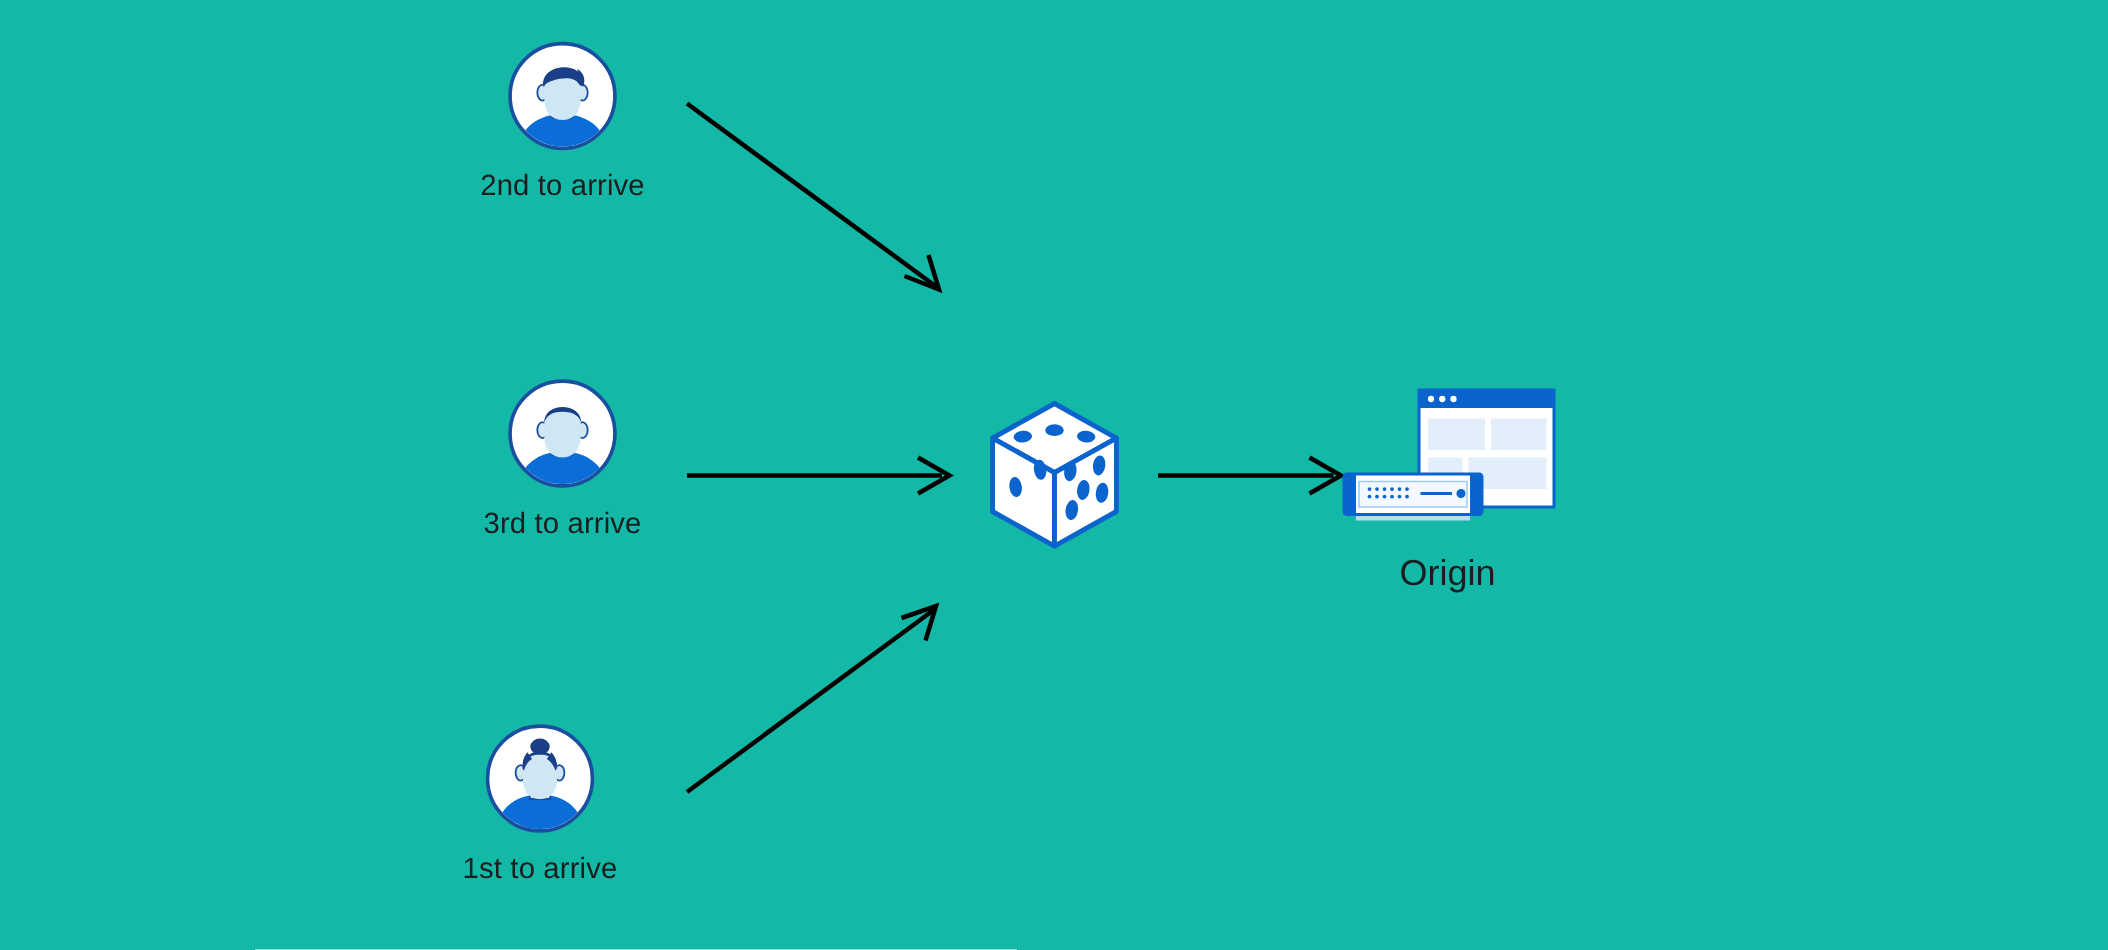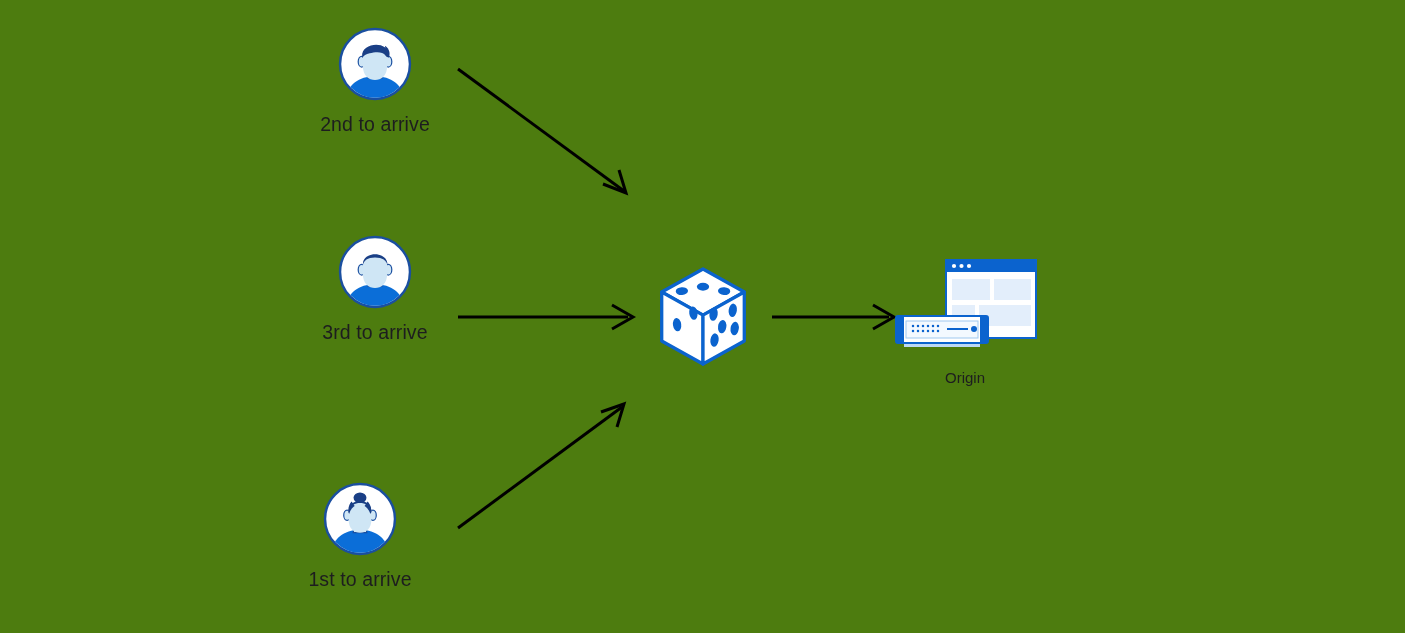--- a/index.html
+++ b/index.html
@@ -7,21 +7,21 @@
     padding: 0;
     background: #ffffff;
   }
   body {
     font-family: "Liberation Sans", sans-serif;
   }
   #canvas {
     position: relative;
     width: 1405px;
     height: 633px;
-    background: #4d7c0f;
+    background: #14b8a6;
     overflow: hidden;
   }
   .node {
     position: absolute;
   }
   .avatar-node {
     width: 160px;
     text-align: center;
   }
   .avatar {
@@ -43,21 +43,21 @@
     text-align: center;
   }
   .origin-art {
     width: 150px;
     height: 105px;
     margin: 0 auto;
     display: block;
   }
   .origin-label {
     margin-top: 8px;
-    font-size: 15px;
+    font-size: 24px;
     color: #1d1d1f;
     white-space: nowrap;
   }
   .dice {
     width: 96px;
     height: 104px;
     display: block;
   }
   #arrow-layer {
     position: absolute;
@@ -111,21 +111,21 @@
         <ellipse cx="32.5" cy="47" rx="4.6" ry="7" fill="#cfe6f5" stroke="#1a4fa0" stroke-width="1.6"></ellipse>
         <ellipse cx="67.5" cy="47" rx="4.6" ry="7" fill="#cfe6f5" stroke="#1a4fa0" stroke-width="1.6"></ellipse>
         <path d="M34 40 C34 23 66 23 66 40 L66 52 C66 66 58 71 50 71 C42 71 34 66 34 52 Z" fill="#cfe6f5"></path>
         <path d="M33 40 C32 21 68 19 68 38 C68 41 66 42 64 39 C60 33 50 34 43 36 C38 37.5 35 39 33.5 42 Z" fill="#1a3f86"></path>
         <path d="M63 26 C70 30 70 38 68 42 L65 36 Z" fill="#1a3f86"></path>
       </g>
     </svg>
     <div class="node-label">2nd to arrive</div>
   </div>
 
-  <div class="node avatar-node" style="left:295px; top:234px;">
+  <div class="node avatar-node" style="left:295px; top:251px;">
     <svg class="avatar" viewBox="0 0 100 100">
       <circle cx="50" cy="50" r="46" fill="#ffffff" stroke="#1a4fa0" stroke-width="3.2"></circle>
       <clipPath id="clipB">
           <circle cx="50" cy="50" r="44.4"></circle>
         </clipPath>
       <g clip-path="url(#clipB)">
         <path d="M50 66 C26 66 12 80 10 100 L90 100 C88 80 74 66 50 66 Z" fill="#0b6ed8"></path>
         <path d="M41 56 h18 v13 h-18 z" fill="#cfe6f5"></path>
         <path d="M50 63 c-6 0 -9 3 -9 6 l18 0 c0 -3 -3 -6 -9 -6 z" fill="#cfe6f5" stroke="#1a4fa0" stroke-width="1.6"></path>
         <ellipse cx="32.5" cy="47" rx="4.6" ry="7" fill="#cfe6f5" stroke="#1a4fa0" stroke-width="1.6"></ellipse>

